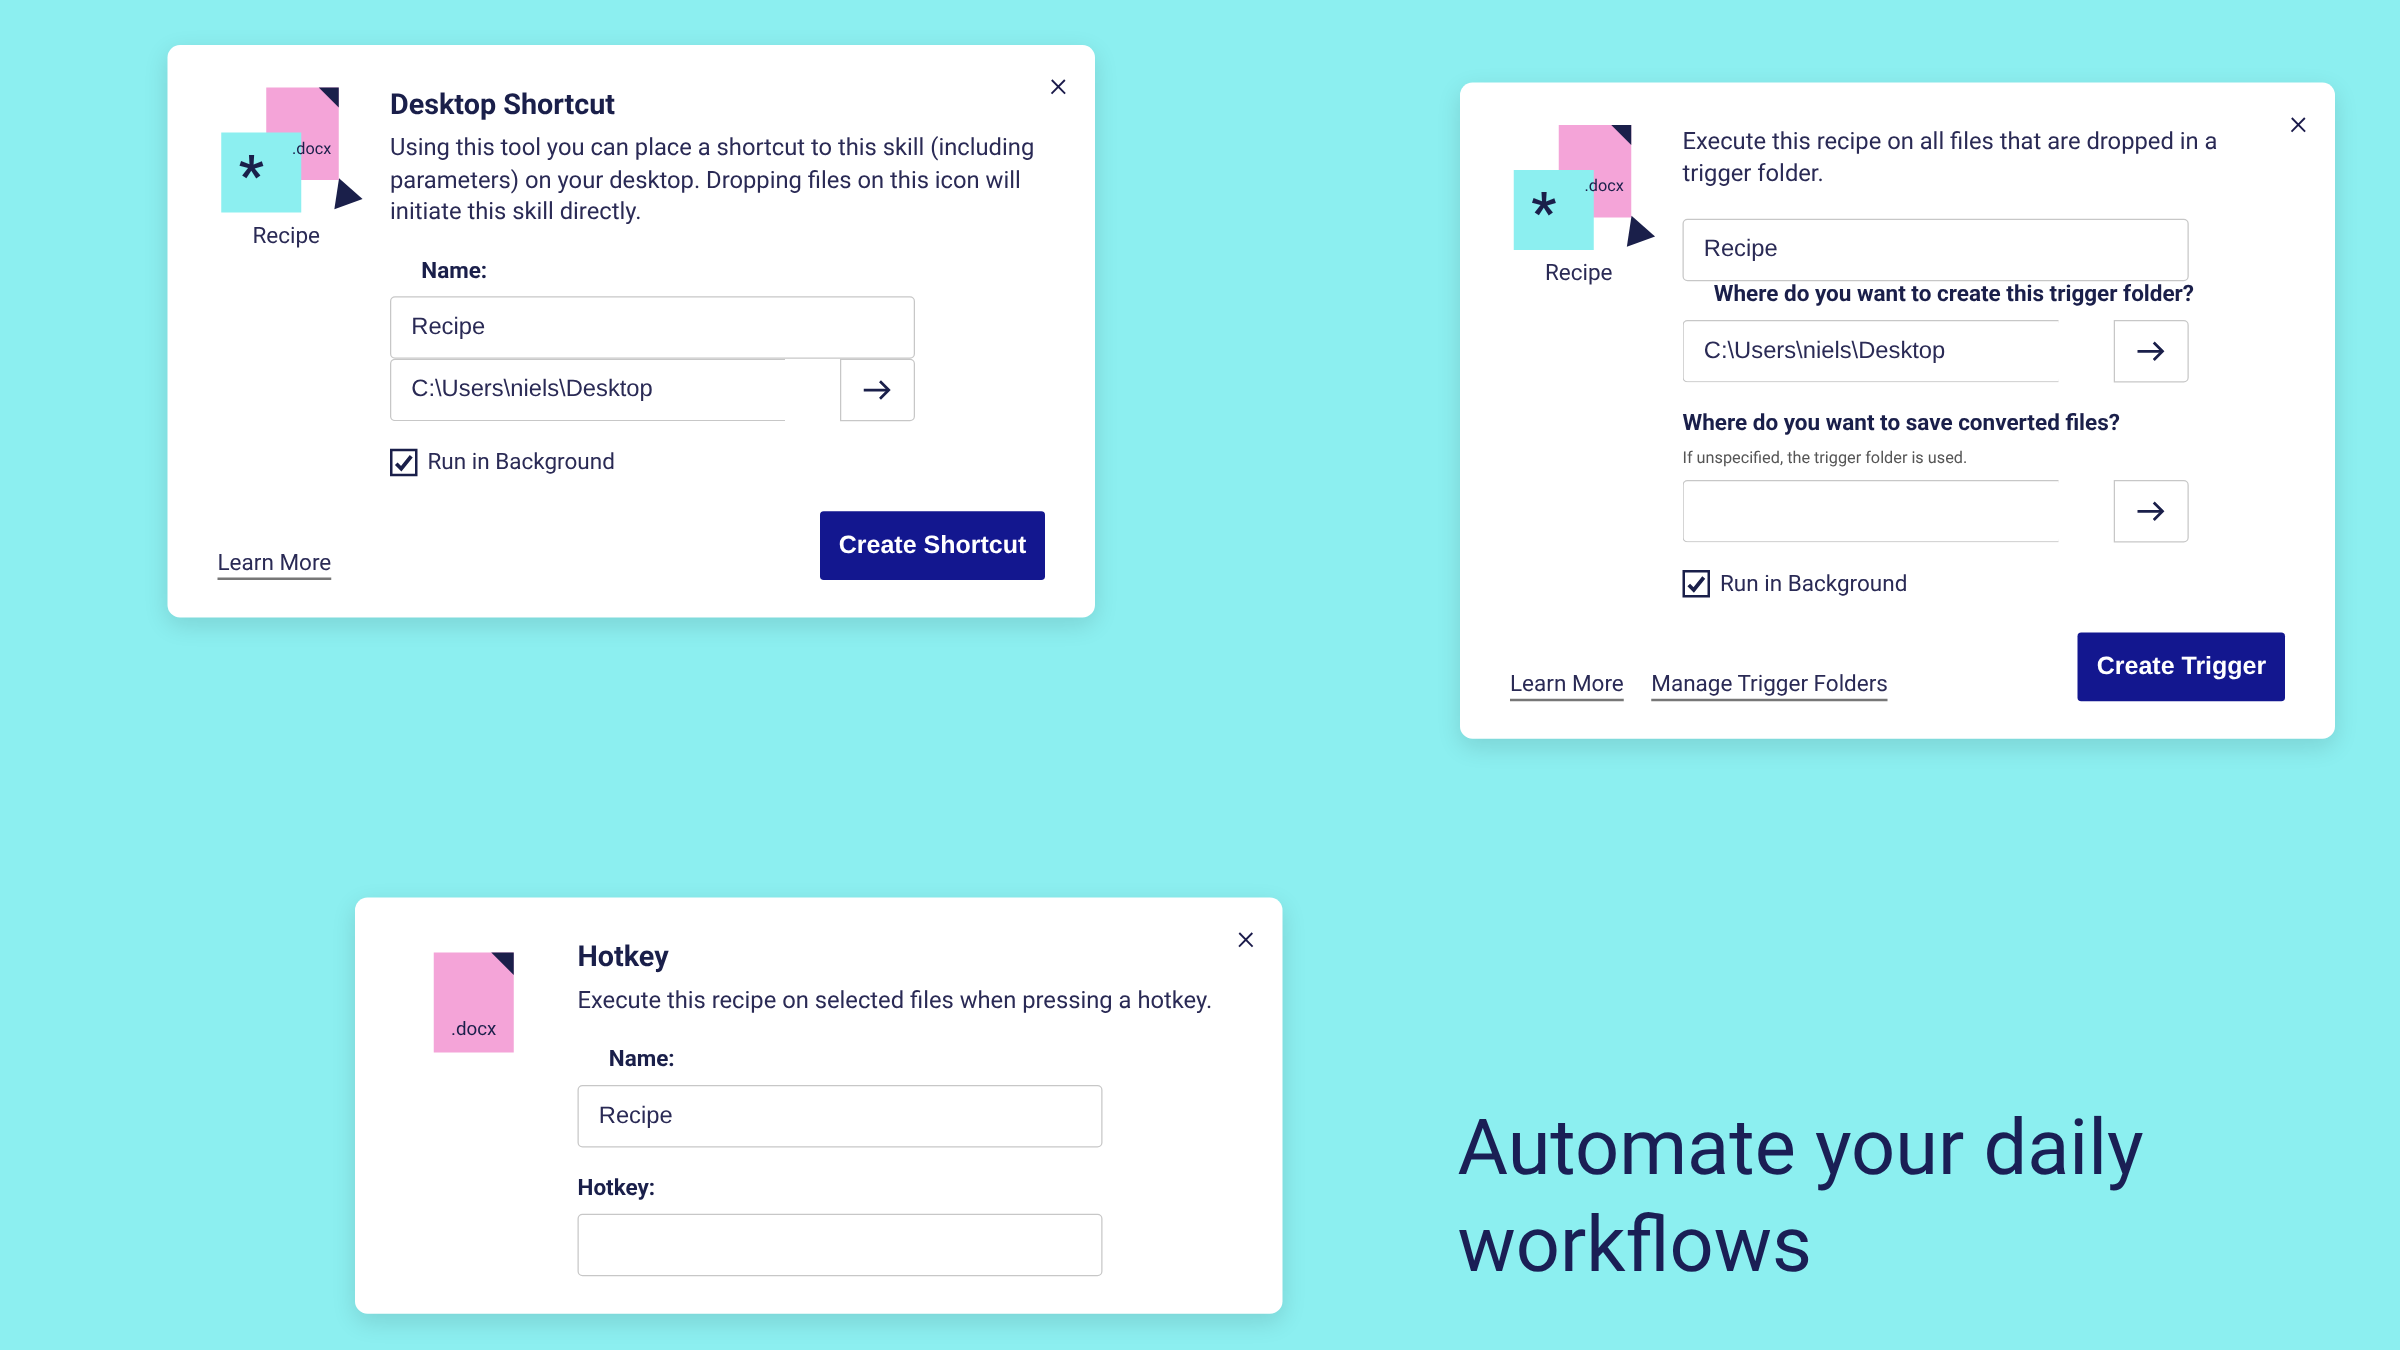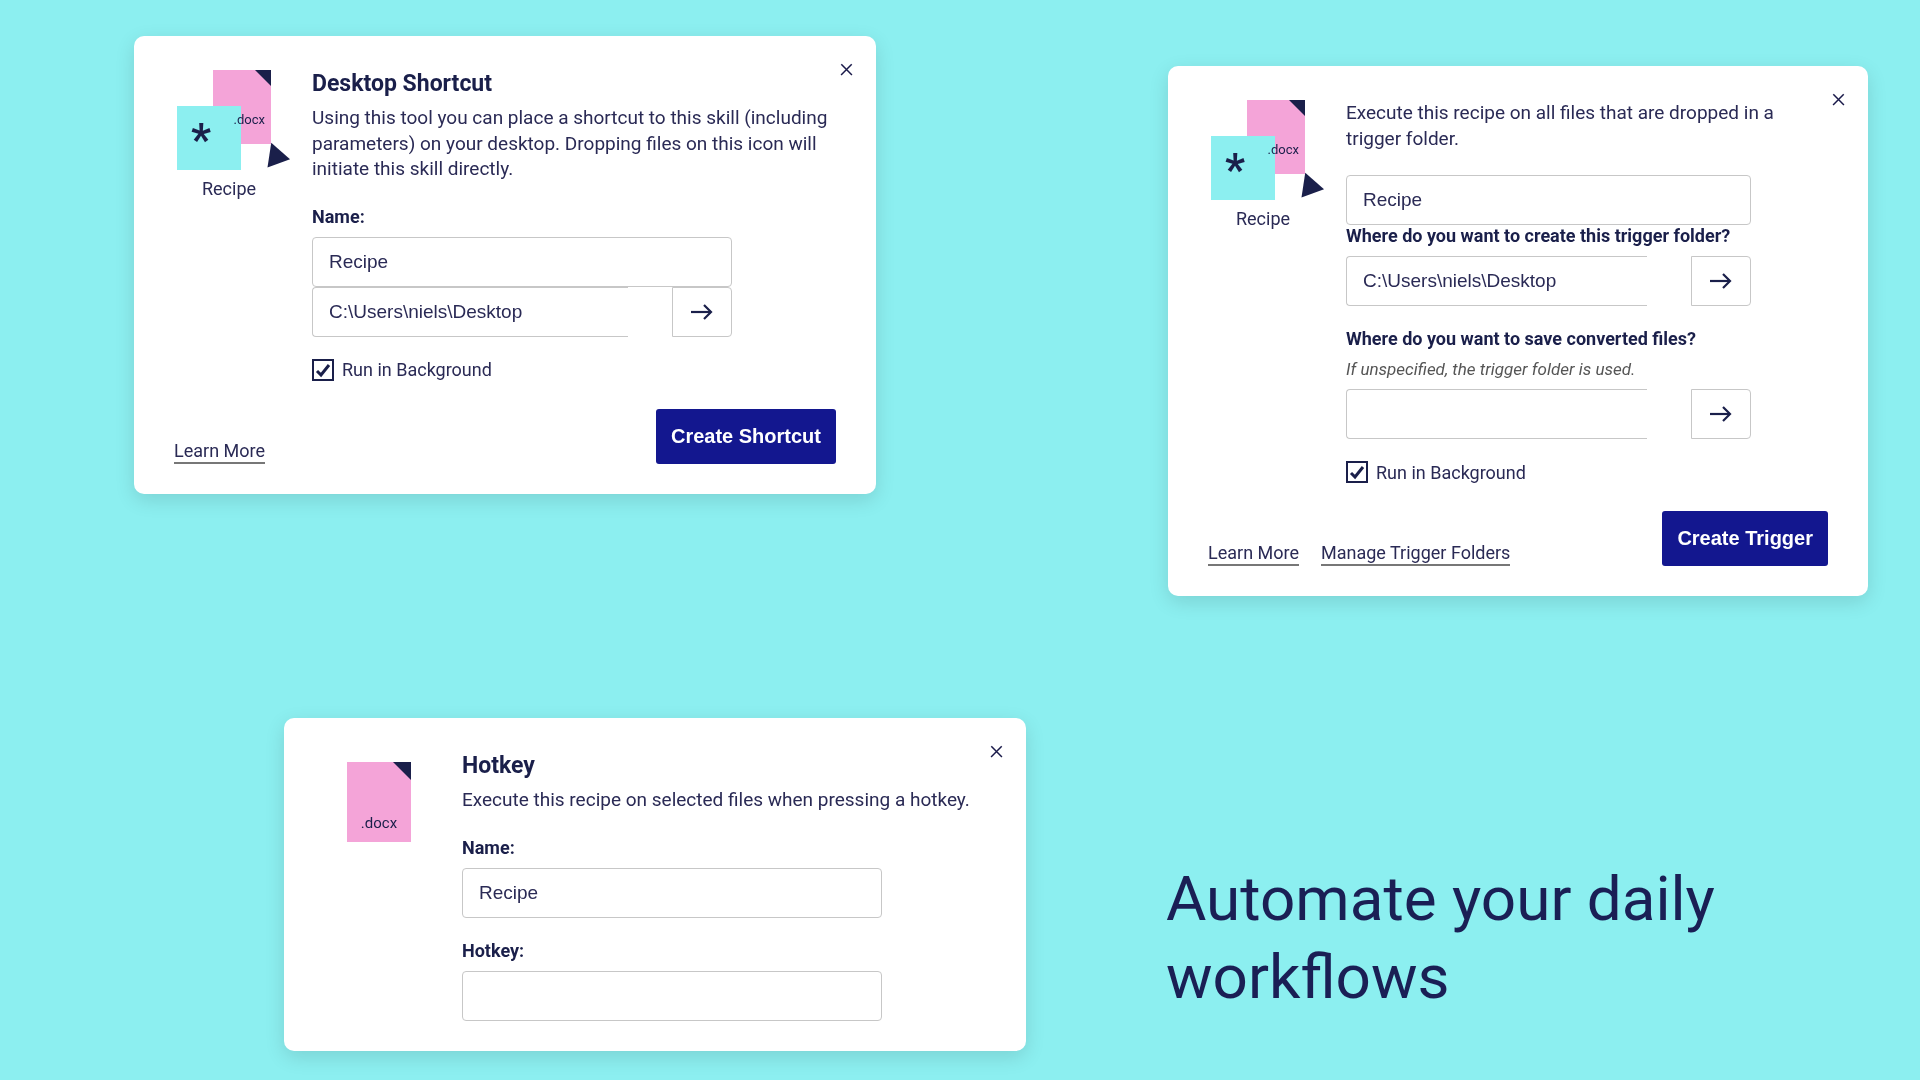--- a/index.html
+++ b/index.html
@@ -28,22 +28,22 @@
     cursor: pointer;
     font-weight: 300;
   }
   .card-body { display: flex; gap: 28px; }
   .icon-col { display: flex; flex-direction: column; align-items: center; flex: 0 0 auto; width: 110px; }
   .icon-caption { margin-top: 8px; font-size: 18px; color: #2a2a55; }
   .content-col { flex: 1; }
   h3 { font-size: 23px; font-weight: 700; color: #1a1f4a; margin-bottom: 8px; }
   .desc { font-size: 19px; line-height: 1.35; color: #2a2a55; margin-bottom: 24px; }
   .label { font-size: 18px; font-weight: 700; color: #1a1f4a; margin-bottom: 10px; margin-top: 22px; }
-  .label:first-of-type { margin-top: 0; }
-  .sublabel { font-size: 17px; color: #555; margin-top: 4px; margin-bottom: 10px; font-style: italic; }
+  .label:first-of-type { margin-top: 0; margin-left: 25px; }
+  .sublabel { font-size: 13px; color: #555; margin-top: 4px; margin-bottom: 10px; }
   .text-input {
     width: 100%;
     border: 1px solid #c7c7c7;
     border-radius: 4px;
     padding: 13px 16px;
     font-size: 19px;
     color: #2a2a55;
     background: #fff;
   }
   .text-input.narrow { width: 420px; }
@@ -112,21 +112,21 @@
   }
   .docx-icon { position:relative; width:64px; height:80px; background:#f4a4d8; margin-top:10px; }
   .docx-icon .corner {
     position:absolute; right:0; top:0; width:0; height:0;
     border-left: 18px solid transparent; border-top: 18px solid #1a1f4a;
   }
   .docx-icon .ext { position:absolute; left:0; right:0; bottom:10px; text-align:center; font-size:15px; color:#1a1f4a; }
   .headline {
     position: absolute;
     left: 1166px;
-    top: 860px;
+    top: 880px;
     width: 700px;
     font-size: 62px;
     color: #1a1f55;
     line-height: 1.25;
     font-weight: 400;
   }
 </style>
 </head>
 <body>
 

